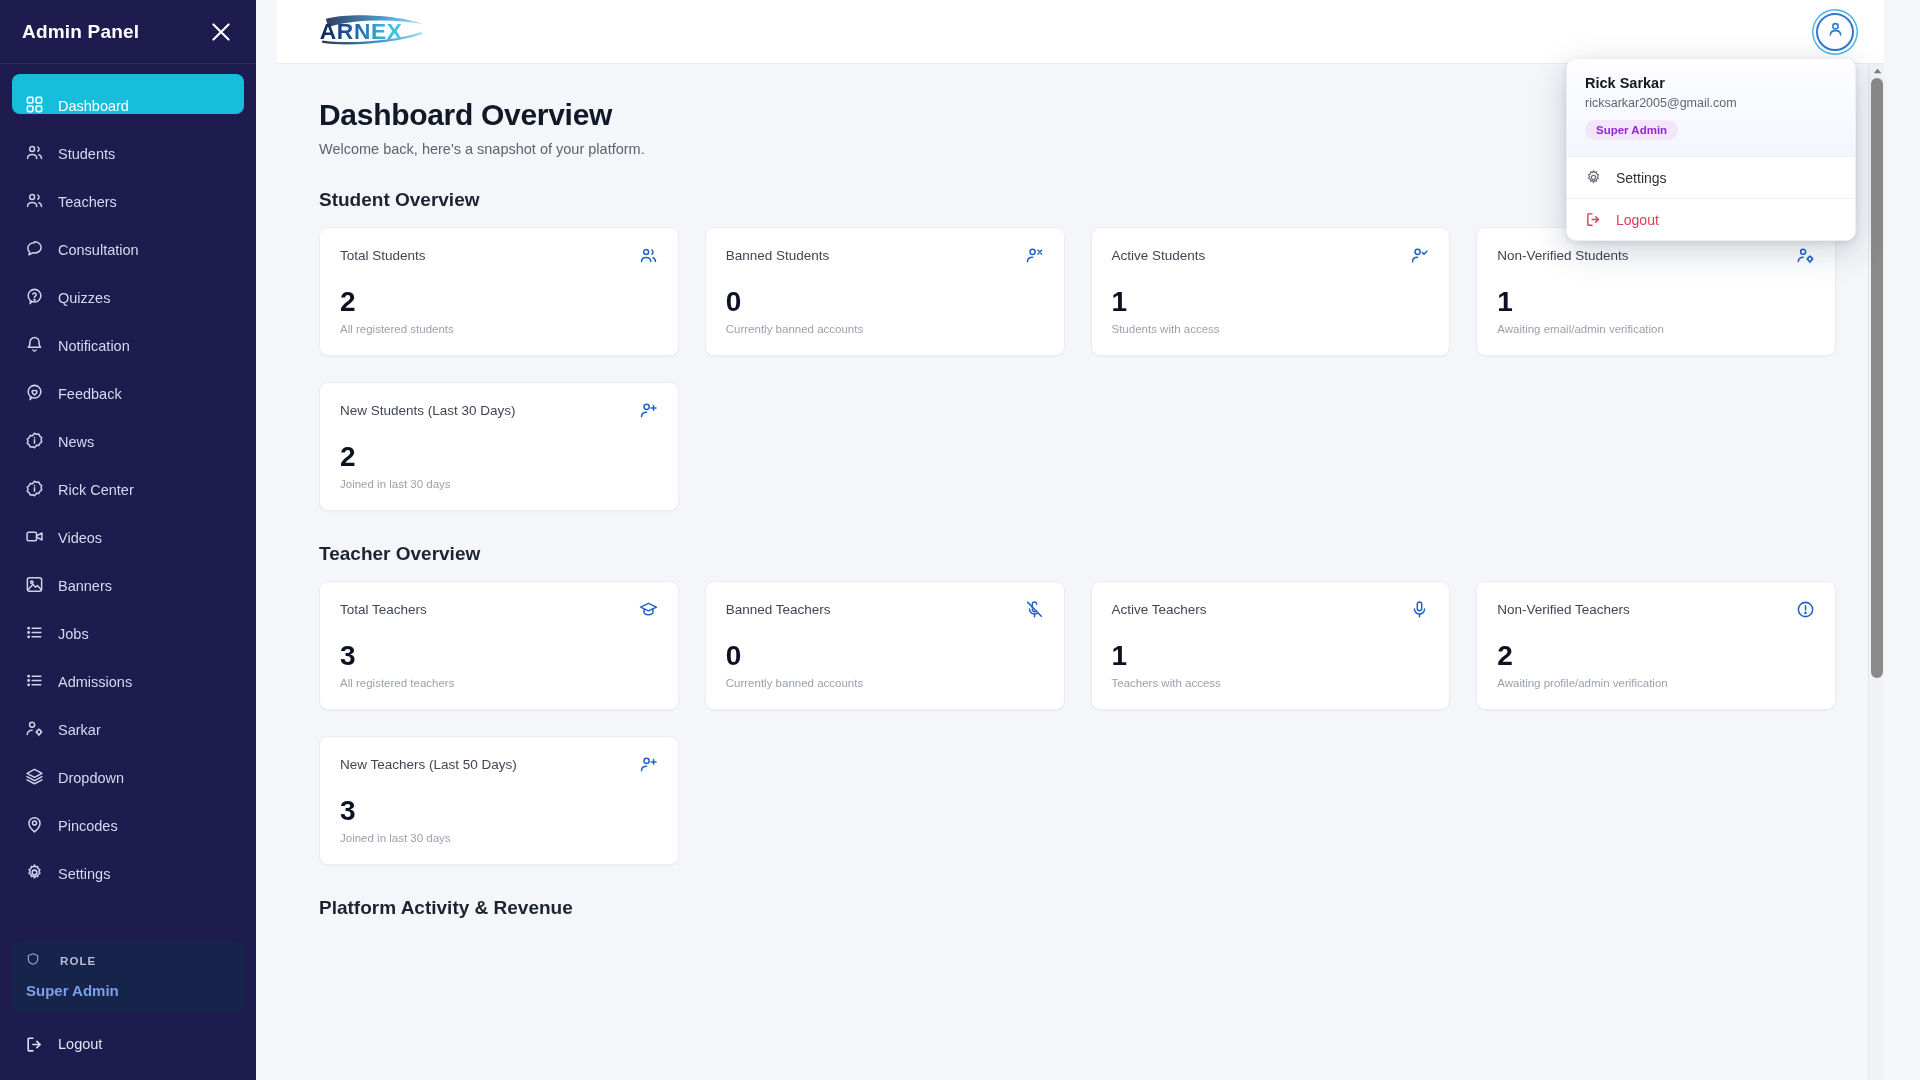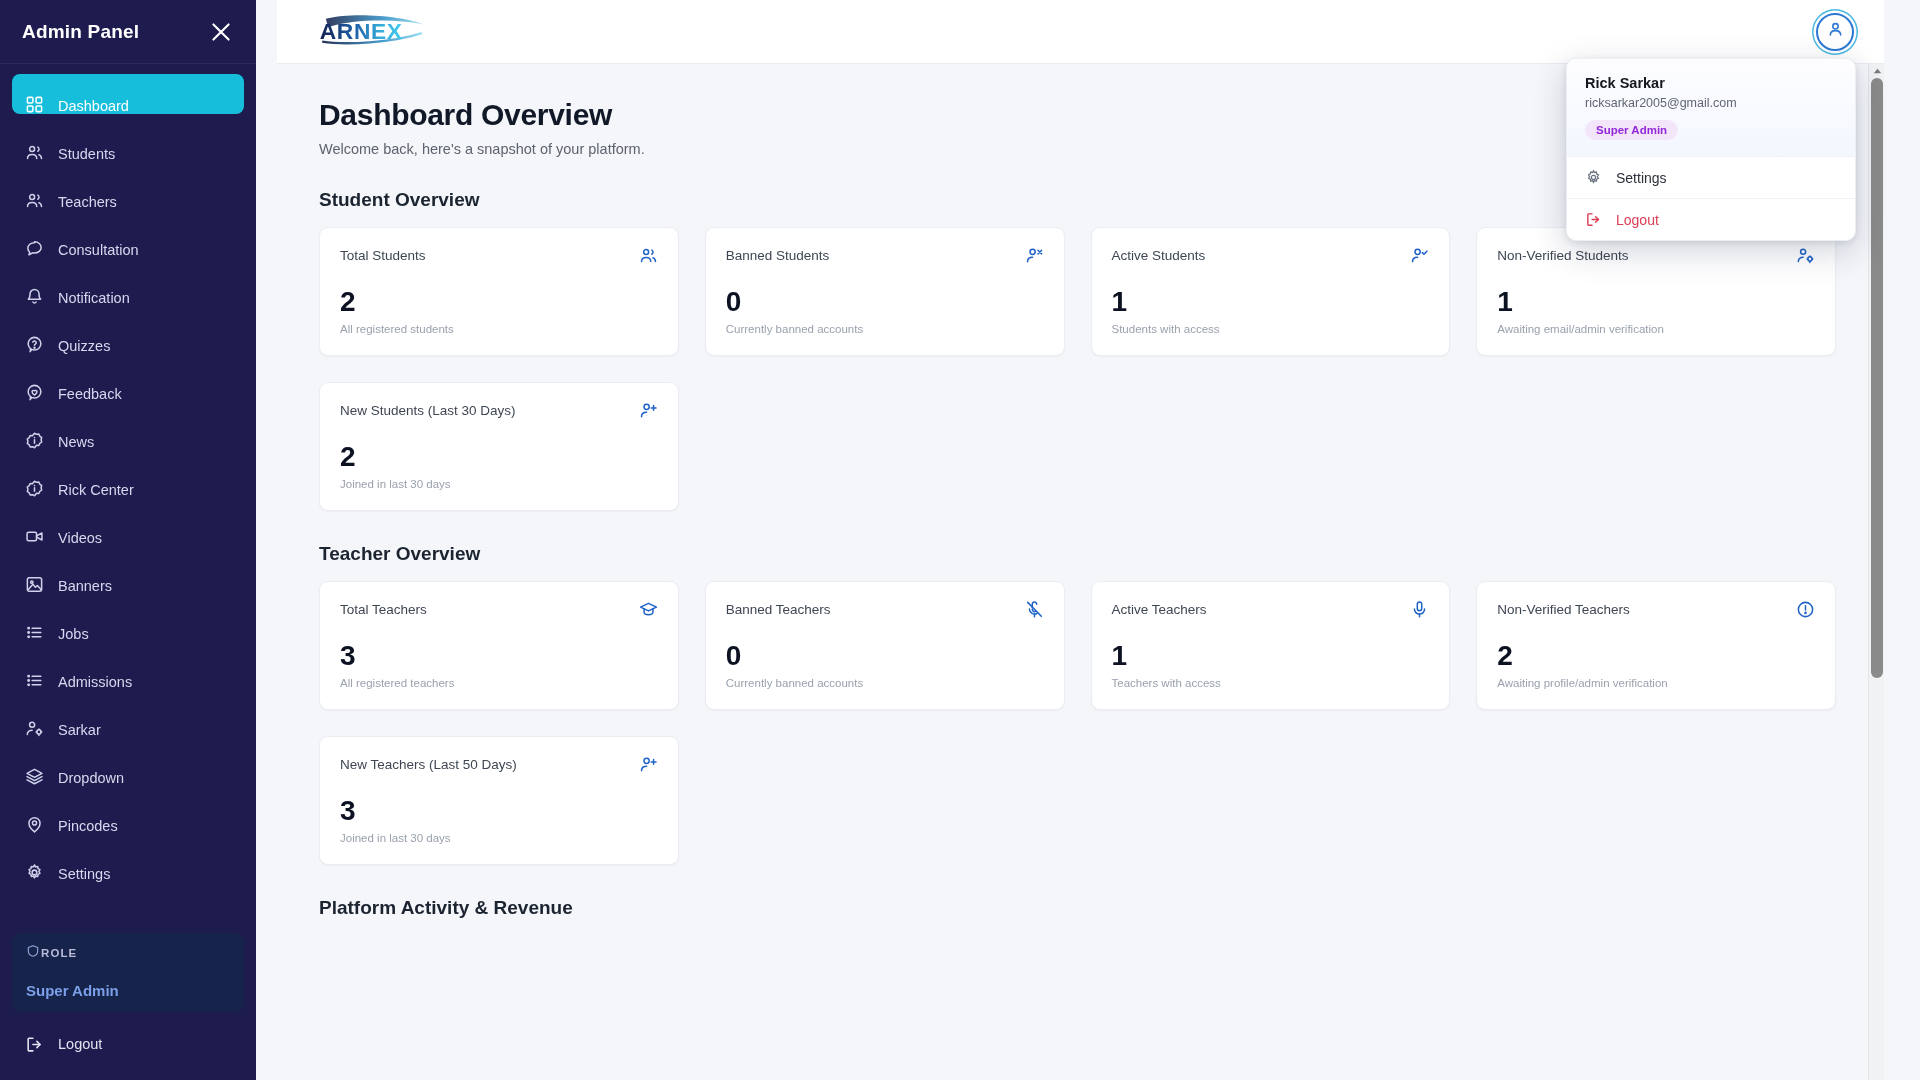--- a/index.html
+++ b/index.html
@@ -37,21 +37,21 @@
   .nav-item .ico { width: 19px; height: 19px; flex: 0 0 19px; display:flex; align-items:center; justify-content:center; }
   .nav-item .ico svg { width: 19px; height: 19px; display:block; }
   .nav-item.active { background: #17bedc; color: #ffffff; }
   .nav-item.active .ico svg { stroke: #ffffff; }
 
   .sb-foot { flex: 0 0 auto; padding: 0 12px 18px 12px; }
   .role-box {
     background: #16234a; border-radius: 9px;
     padding: 11px 14px 13px 14px; margin-bottom: 14px;
   }
-  .role-top { display: flex; align-items: center; gap: 1px; margin-bottom: 20px; }
+  .role-top { display: flex; align-items: center; gap: 20px; margin-bottom: 12px; }
   .role-label { color: #b9bcd8; font-size: 11.5px; font-weight: bold; letter-spacing: 1.1px; }
   .role-value { color: #7b9fe8; font-size: 15px; font-weight: bold; }
   .sb-logout { display: flex; align-items: center; gap: 14px; padding: 0 13px; height: 36px; color: #e2e3f2; font-size: 14.5px; cursor: pointer; }
   .sb-logout .ico svg { width: 19px; height: 19px; display:block; }
 
   
   .main { flex: 1 1 auto; height: 1080px; display: flex; flex-direction: column; position: relative; background: #f4f6f9; padding-left: 21px; }
   .topbar {
     height: 64px; flex: 0 0 64px; background: #ffffff;
     display: flex; align-items: center; justify-content: space-between;
@@ -165,36 +165,36 @@
           <span class="ico">
             <svg viewBox="0 0 24 24" width="19" height="19" fill="none" stroke="#cfd2ea" stroke-width="1.9" stroke-linecap="round" stroke-linejoin="round" style="color:#cfd2ea">
               <path d="M12 3.6c4.8 0 8.4 3.1 8.4 7.1 0 3.9-3.6 7.1-8.4 7.1a10 10 0 0 1-2.4-.3L5 20l1-3.3c-1.6-1.3-2.4-3-2.4-5 0-4 3.6-7.1 8.4-7.1z"></path>
             </svg>
           </span>
           <span>Consultation</span>
         </div>
         <div class="nav-item">
           <span class="ico">
             <svg viewBox="0 0 24 24" width="19" height="19" fill="none" stroke="#cfd2ea" stroke-width="1.9" stroke-linecap="round" stroke-linejoin="round" style="color:#cfd2ea">
-              <path d="M12 3.2a5.7 5.7 0 0 0-5.7 5.7c0 5-2 6.5-2 6.5h15.4s-2-1.5-2-6.5A5.7 5.7 0 0 0 12 3.2z"></path>
-              <path d="M10 19a2.2 2.2 0 0 0 4 0"></path>
-            </svg>
-          </span>
-          <span>Notification</span>
-        </div>
-        <div class="nav-item">
-          <span class="ico">
-            <svg viewBox="0 0 24 24" width="19" height="19" fill="none" stroke="#cfd2ea" stroke-width="1.9" stroke-linecap="round" stroke-linejoin="round" style="color:#cfd2ea">
               <circle cx="12" cy="11" r="8"></circle>
               <path d="M9.8 9a2.3 2.3 0 0 1 4.4.8c0 1.6-2.2 1.8-2.2 3.2"></path>
               <circle cx="12" cy="16.2" r=".6" fill="currentColor"></circle>
               <path d="M8.5 18.3 L6.5 21 l.4-2.9"></path>
             </svg>
           </span>
           <span>Quizzes</span>
+        </div>
+        <div class="nav-item">
+          <span class="ico">
+            <svg viewBox="0 0 24 24" width="19" height="19" fill="none" stroke="#cfd2ea" stroke-width="1.9" stroke-linecap="round" stroke-linejoin="round" style="color:#cfd2ea">
+              <path d="M12 3.2a5.7 5.7 0 0 0-5.7 5.7c0 5-2 6.5-2 6.5h15.4s-2-1.5-2-6.5A5.7 5.7 0 0 0 12 3.2z"></path>
+              <path d="M10 19a2.2 2.2 0 0 0 4 0"></path>
+            </svg>
+          </span>
+          <span>Notification</span>
         </div>
         <div class="nav-item">
           <span class="ico">
             <svg viewBox="0 0 24 24" width="19" height="19" fill="none" stroke="#cfd2ea" stroke-width="1.9" stroke-linecap="round" stroke-linejoin="round" style="color:#cfd2ea">
               <circle cx="12" cy="11" r="8"></circle>
               <path d="M12 15.2s-3.1-2-3.1-4a1.9 1.9 0 0 1 3.1-1.4A1.9 1.9 0 0 1 15.1 11c0 2-3.1 4.2-3.1 4.2z"></path>
               <path d="M8.5 18.3 L6.5 21 l.4-2.9"></path>
             </svg>
           </span>
           <span>Feedback</span>

